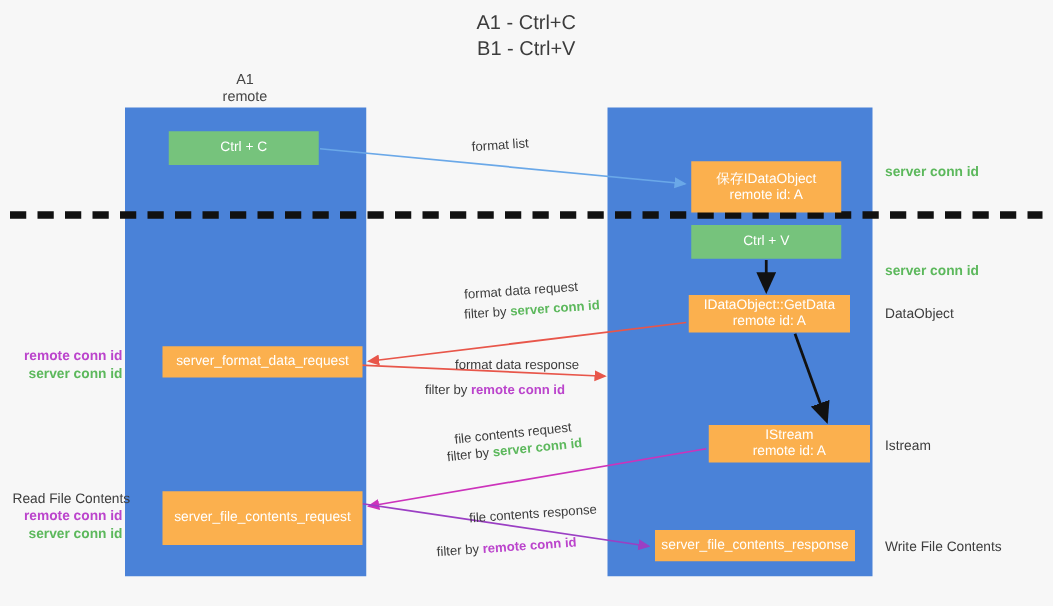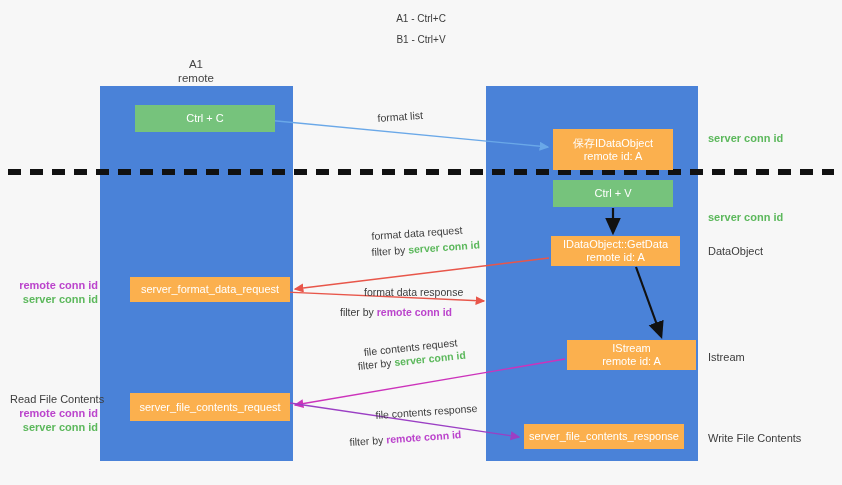--- a/index.html
+++ b/index.html
@@ -17,39 +17,39 @@
   #lane-b1{left:486px;top:86px;width:212px;height:375px;}
 
   
   .lane-head{position:absolute;text-align:center;color:#444;
              font-size:11.5px;line-height:13.5px;}
   #head-a1{left:136px;top:58px;width:120px;}
   #head-b1{left:540px;top:58px;width:120px;}
 
   
   #title{position:absolute;left:0;top:8px;width:842px;text-align:center;
-         color:#3c3c3c;font-size:10px;line-height:21px;}
+         color:#3c3c3c;font-size:16px;line-height:21px;}
 
   
   .box{position:absolute;display:flex;flex-direction:column;
        align-items:center;justify-content:center;
        color:#ffffff;font-size:11px;line-height:13px;text-align:center;
        box-sizing:border-box;}
   .box.green{background:#76c37c;}
   .box.orange{background:#fbb04e;}
   .box .l2{display:block;}
 
-  #box-ctrlc{left:135px;top:105px;width:140px;height:27px;}
+  #box-ctrlc{left:135px;top:105px;width:120px;height:27px;}
   #box-save-ido{left:553px;top:129px;width:120px;height:41px;}
   #box-ctrlv{left:553px;top:180px;width:120px;height:27px;}
   #box-getdata{left:551px;top:236px;width:129px;height:30px;align-items:center;}
   #box-istream{left:567px;top:340px;width:129px;height:30px;}
   #box-fmt-req{left:130px;top:277px;width:160px;height:25px;}
   #box-fmt-res{left:489px;top:288px;width:157px;height:25px;}
-  #box-file-req{left:130px;top:393px;width:160px;height:28px;}
+  #box-file-req{left:130px;top:393px;width:160px;height:43px;}
   #box-file-res{left:524px;top:424px;width:160px;height:25px;}
 
   
   .side{position:absolute;font-size:11px;line-height:14px;}
   .green-t{color:#5cb85c;font-weight:bold;}
   .purple-t{color:#bb44cc;font-weight:bold;}
   .grey-t{color:#3c3c3c;}
 
   #lbl-srv-1{left:708px;top:131px;}
   #lbl-srv-2{left:708px;top:210px;}

